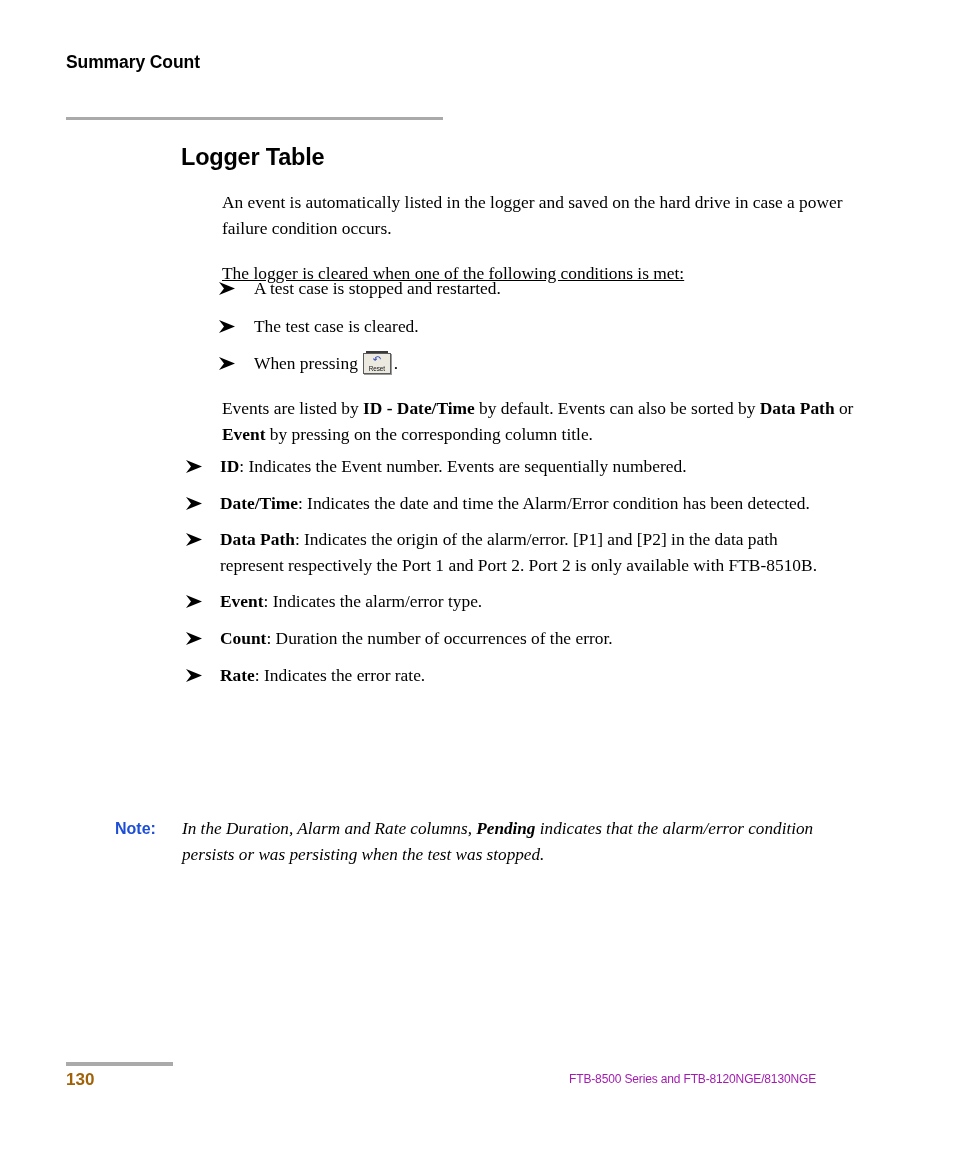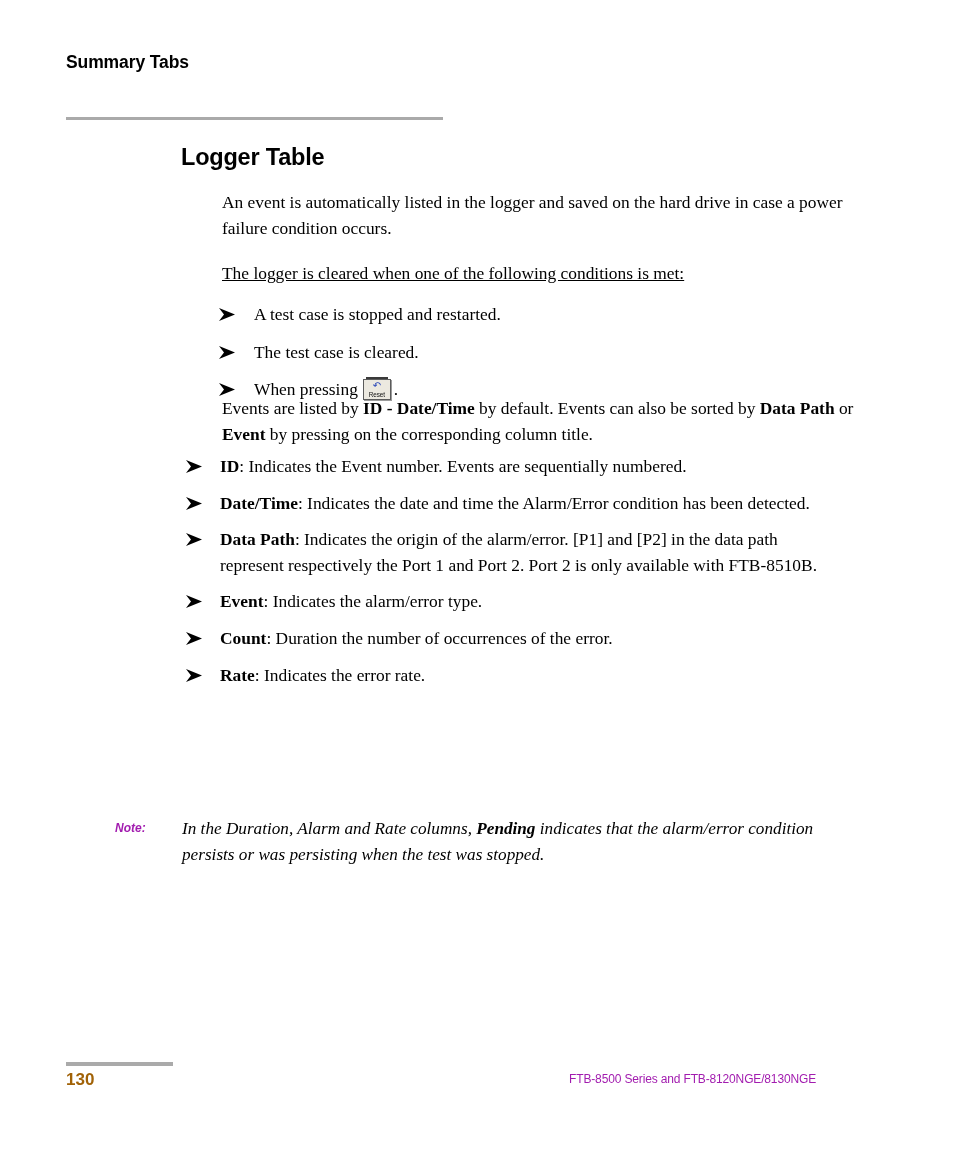--- a/index.html
+++ b/index.html
@@ -97,21 +97,21 @@
   }
   .bullet-text {
     display: block;
     font-size: 17.4px;
     line-height: 25.6px;
   }
 
   
   .list-conditions {
     left: 218px;
-    top: 302px;
+    top: 276px;
     width: 430px;
   }
   .list-conditions .bullet-text { padding-left: 36px; }
   .list-conditions .bullet-row { margin-bottom: 12px; }
 
   
   .list-defs {
     left: 185px;
     top: 454px;
     width: 640px;
@@ -173,24 +173,23 @@
     left: 115px;
     top: 816px;
     width: 720px;
   }
   .note-label {
     position: absolute;
     left: 0;
     top: 0;
     font-family: "Liberation Sans", "DejaVu Sans", sans-serif;
     font-weight: bold;
-    font-style: italic;
-    font-size: 12px;
+    font-size: 16px;
     line-height: 25.6px;
-    color: #a21caf;
+    color: #1d4ed8;
   }
   .note-body {
     margin-left: 67px;
     font-style: italic;
     font-size: 17.2px;
     line-height: 25.6px;
     width: 640px;
   }
   .note-body b { font-weight: bold; font-style: italic; }
 
@@ -222,21 +221,21 @@
     color: #a21caf;
     white-space: nowrap;
   }
 </style>
 </head>
 <body>
 
 <div class="page">
 
   <div class="header">
-    <div class="header-title">Summary Tabs</div>
+    <div class="header-title">Summary Count</div>
   </div>
   <div class="header-rule"></div>
 
   <div class="section-title">Logger Table</div>
 
   <div class="body-block" style="top:190px;">An event is automatically listed in the logger and saved on the hard drive in case a power failure condition occurs.</div>
 
   <div class="body-block" style="top:261px;text-decoration:underline;">The logger is cleared when one of the following conditions is met:</div>
 
   <div class="bullet-list list-conditions">

